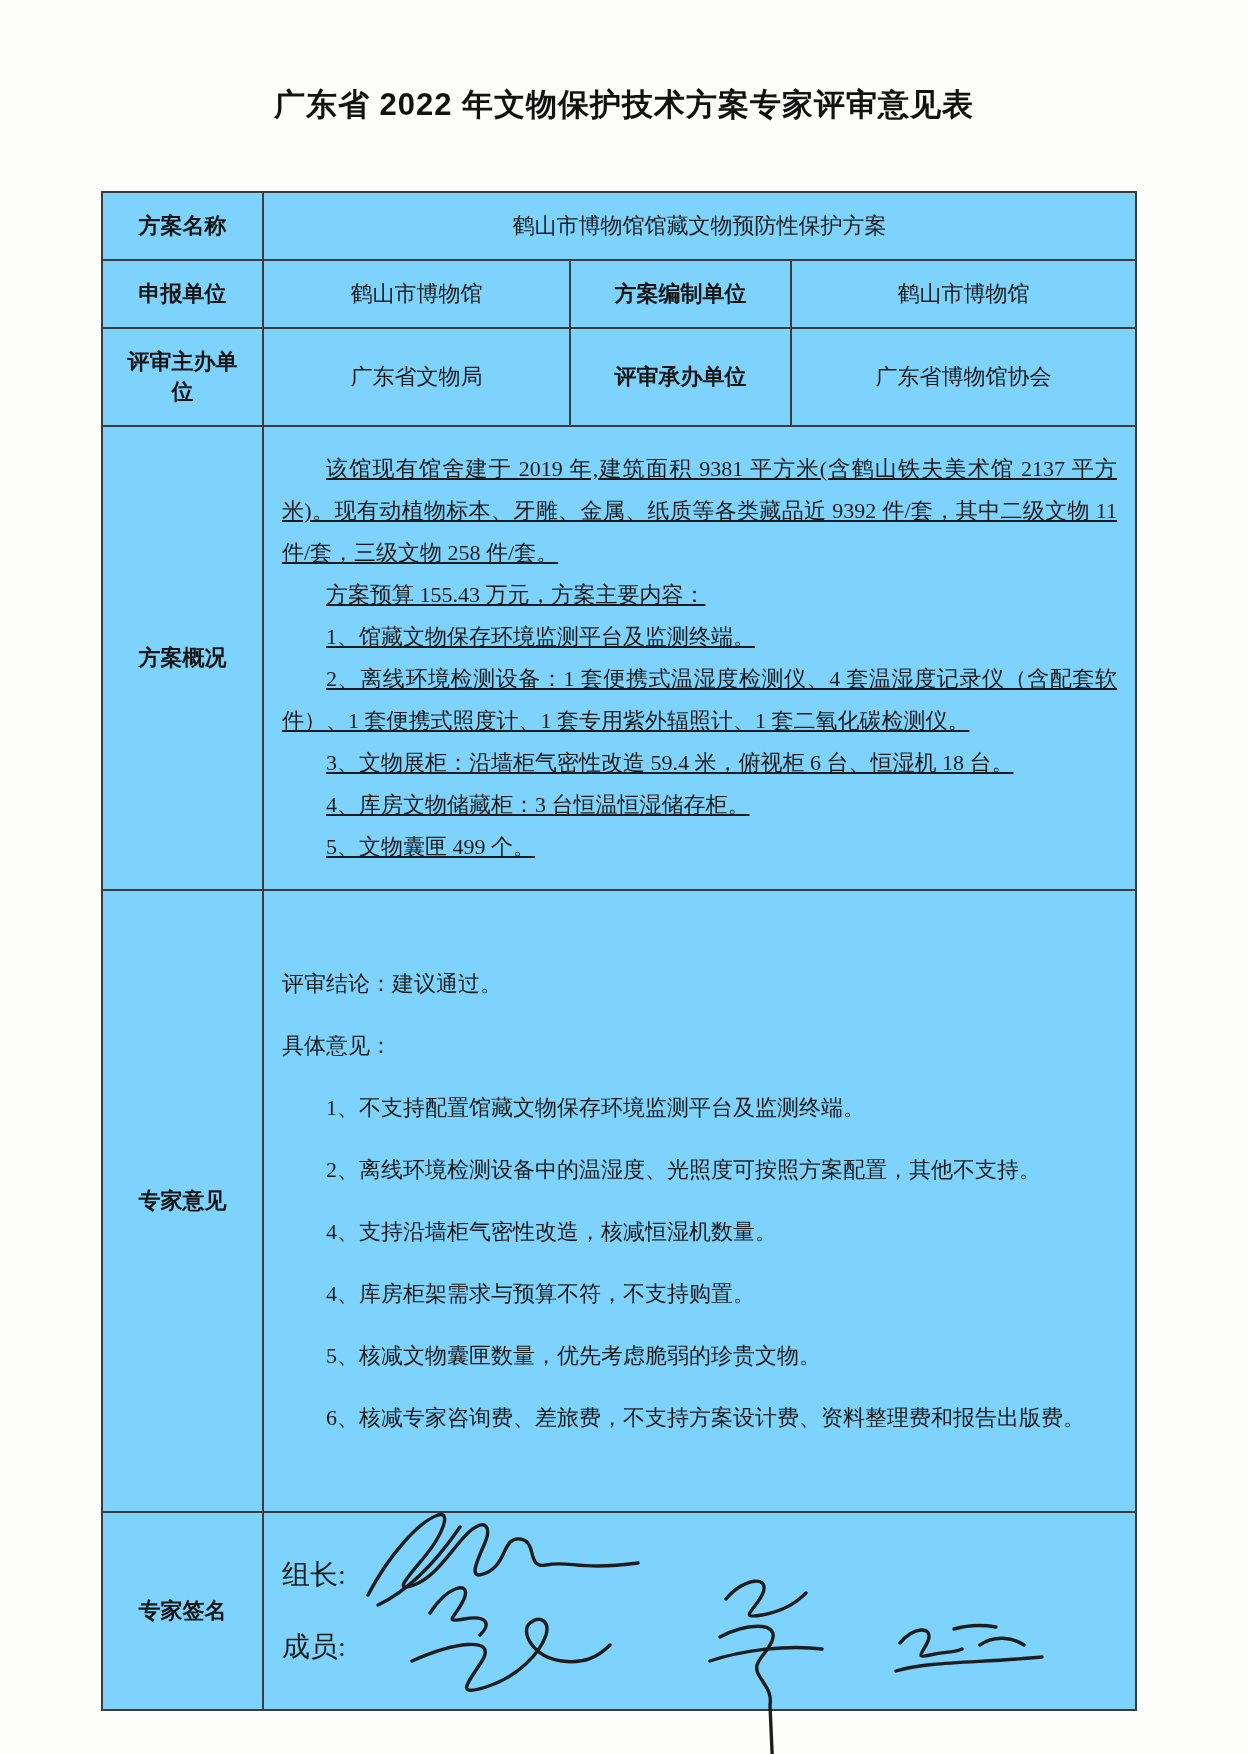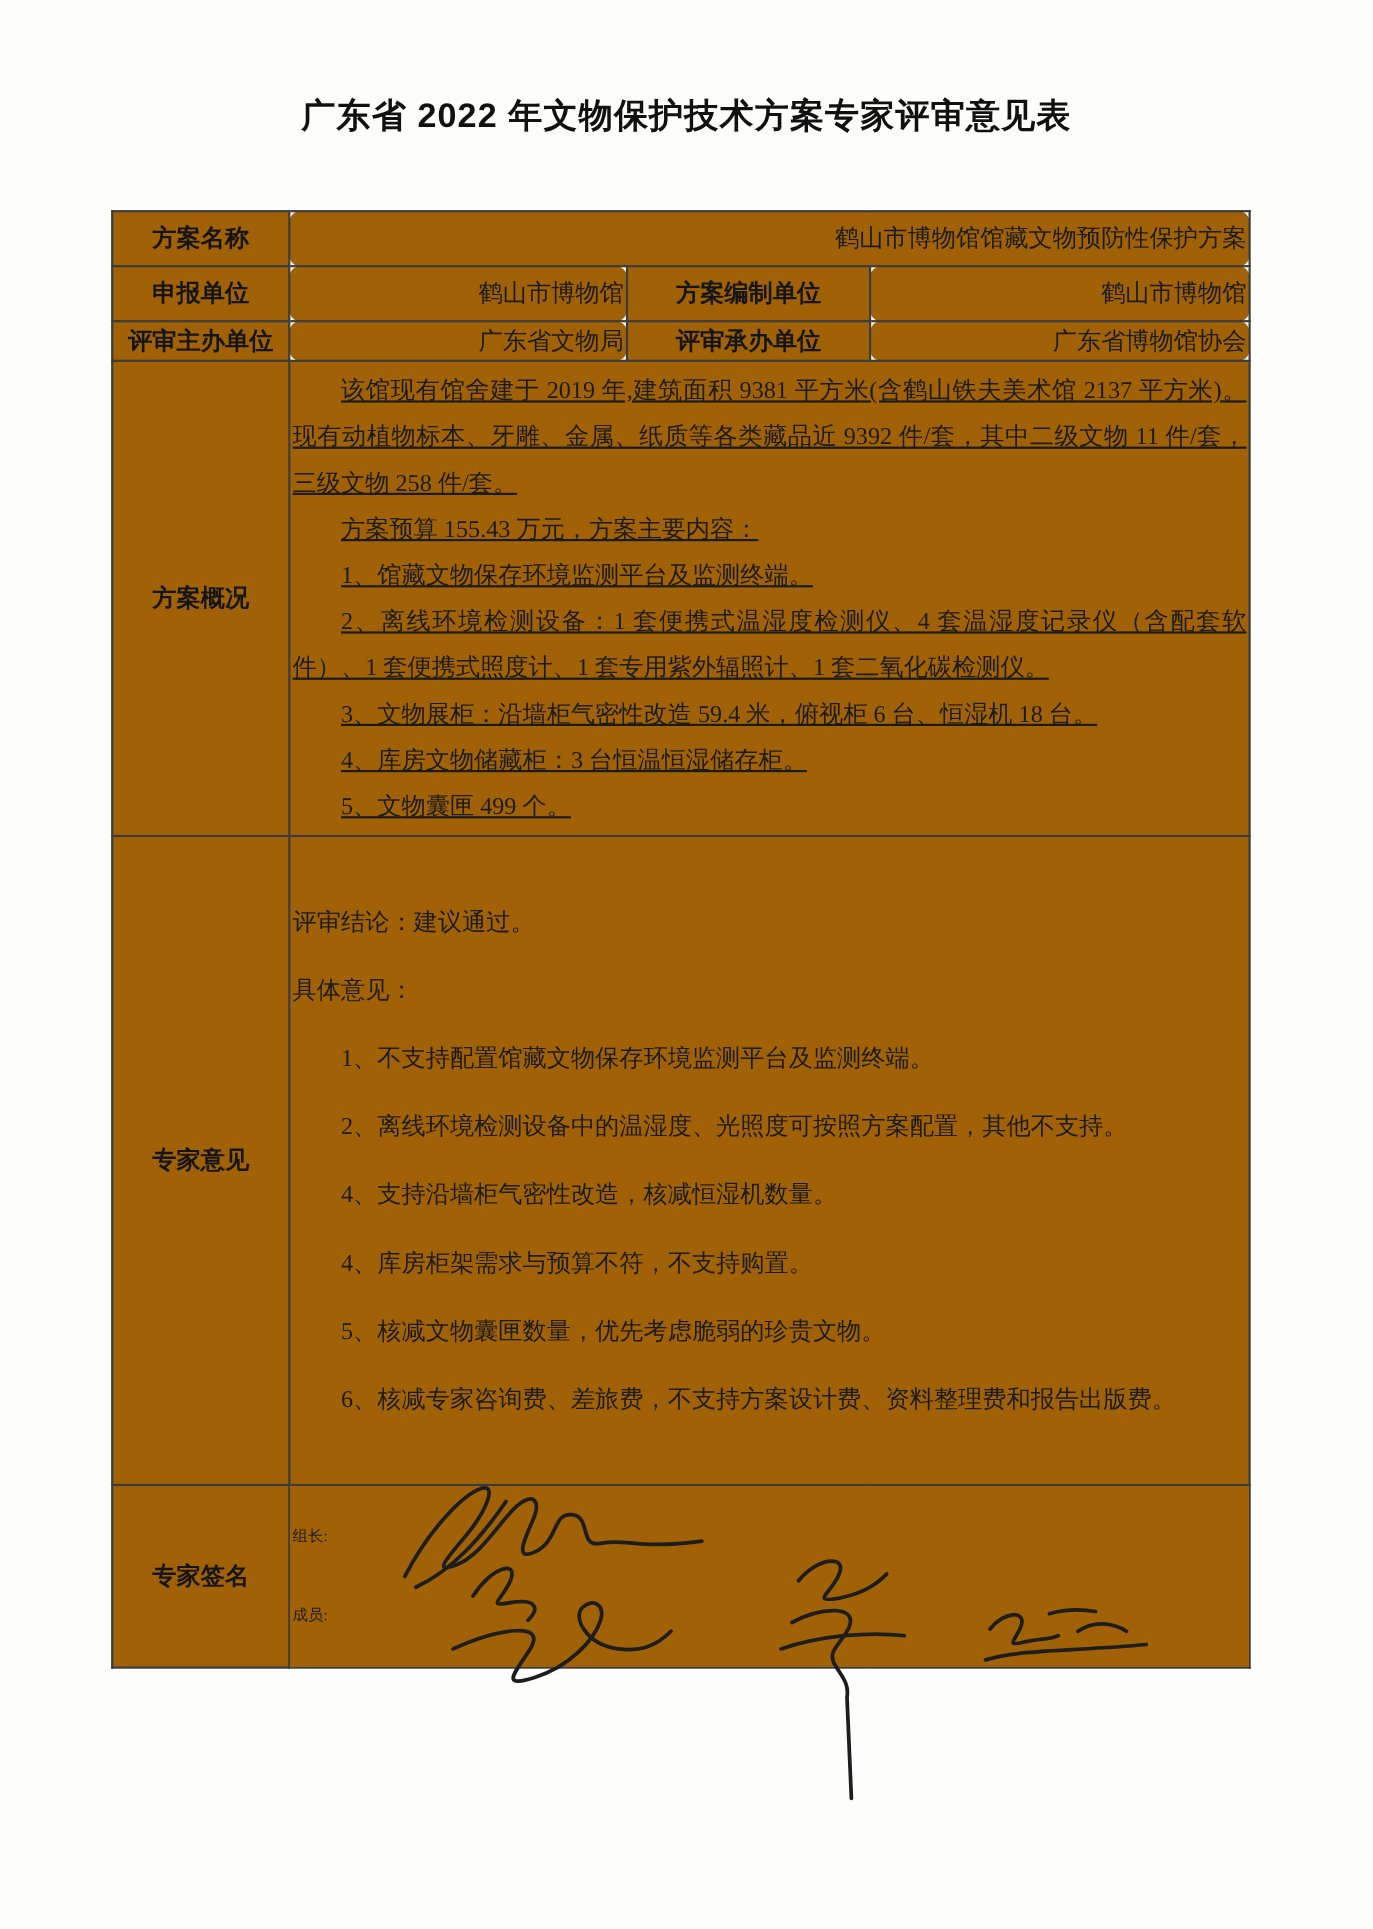--- a/index.html
+++ b/index.html
@@ -22,32 +22,32 @@
   }
   table.review-table {
     position:absolute;
     left:101px; top:191px;
     width:1034px;
     border-collapse:collapse;
     table-layout:fixed;
   }
   .review-table td, .review-table th {
     border:2px solid #3c3c3c;
-    padding:2px;
+    padding:18px;
     font-size:22px;
     vertical-align:middle;
-    background:#a16207;
+    background:#7dd3fc;
   }
   .review-table th {
     font-family:"Liberation Sans", sans-serif;
     font-weight:bold;
     text-align:center;
     color:#151515;
   }
-  .cell-center { text-align:right;border-radius:10px; }
+  .cell-center { text-align:center; }
   .r-head { height:50px; }
   .r-head2 { height:32px; }
 
   
   .overview-cell { padding:10px 24px 8px 24px; vertical-align:top; }
   .overview-cell p {
     margin:0;
     line-height:42px;
     text-align:justify;
     text-indent:2em;
@@ -68,21 +68,21 @@
   .sig-cell {
     position:relative;
     height:160px;
     vertical-align:top;
     padding:8px 0 0 22px;
   }
   .sig-line {
     height:72px;
     display:flex;
     align-items:center;
-    font-size:14px;
+    font-size:28px;
   }
   .sig-svg { position:absolute; pointer-events:none; }
   .sig-svg path {
     fill:none;
     stroke:#1d1d1d;
     stroke-width:3.4;
     stroke-linecap:round;
     stroke-linejoin:round;
   }
 </style>

